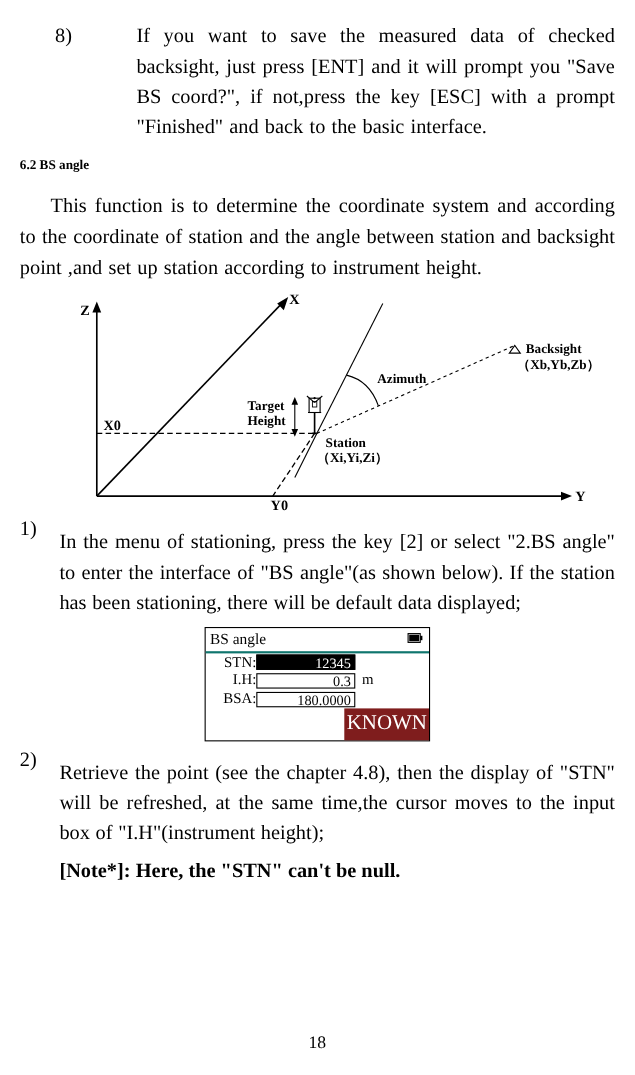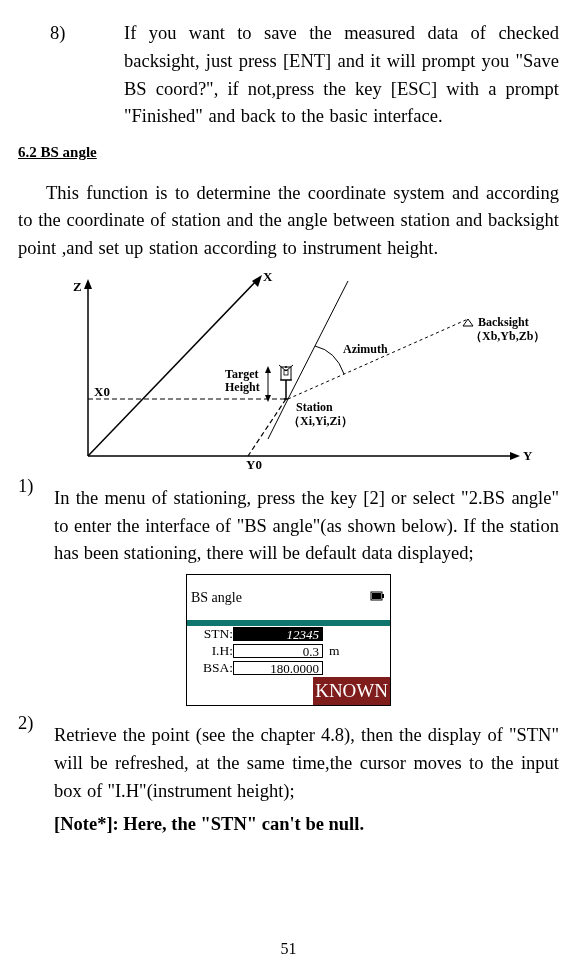--- a/index.html
+++ b/index.html
@@ -26,24 +26,23 @@
     .item-8-num {
       min-width: 32px;
     }
     .item-8-text {
       flex: 1;
       word-spacing: 1px;
       margin-left: 42px;
     }
     .heading {
       font-weight: bold;
-      font-size: 15px;
+      font-size: 12px;
       margin-top: 10px;
       margin-bottom: 1px;
-      text-decoration: underline;
     }
     .intro {
       text-indent: 28px;
       text-align: justify;
       word-spacing: 1px;
       margin-bottom: 8px;
       margin-top: 16px;
     }
     .diagram-container {
       width: 520px;
@@ -69,22 +68,22 @@
       margin: 4px auto;
       border: 1.5px solid black;
       font-family: "Times New Roman", serif;
       font-size: 13.5px;
       padding: 0;
     }
     .display-title-row {
       display: flex;
       justify-content: space-between;
       align-items: center;
-      padding: 12px 4px;
-      border-bottom: 6px solid #0f766e;
+      padding: 0 4px;
+      border-bottom: 2px solid #0f766e;
     }
     .display-title {
       font-size: 14px;
     }
     .battery-icon {
       display: inline-block;
     }
     .field-row {
       display: flex;
       align-items: center;
@@ -101,21 +100,20 @@
       width: 90px;
       text-align: right;
       padding: 0 3px;
       font-size: 13px;
       line-height: 1.1;
       height: 14px;
     }
     .field-value.highlighted {
       background: black;
       color: white;
-      font-style: italic;
     }
     .field-unit {
       padding-left: 6px;
     }
     .hint-row {
       padding-left: 28px;
       font-size: 13.5px;
     }
     .known-row {
       display: flex;
@@ -244,13 +242,13 @@
   </div>
 </div>
 
 <div class="numbered-item">
   <div class="numbered-item-num">2)</div>
   <div class="numbered-item-text">Retrieve the point (see the chapter 4.8), then the display of "STN" will be refreshed, at the same time,the cursor moves to the input box of "I.H"(instrument height);</div>
 </div>
 
 <div class="note-bold">[Note*]: Here, the "STN" can't be null.</div>
 
-<div class="page-number">51</div>
+<div class="page-number">18</div>
 
 </body></html>

